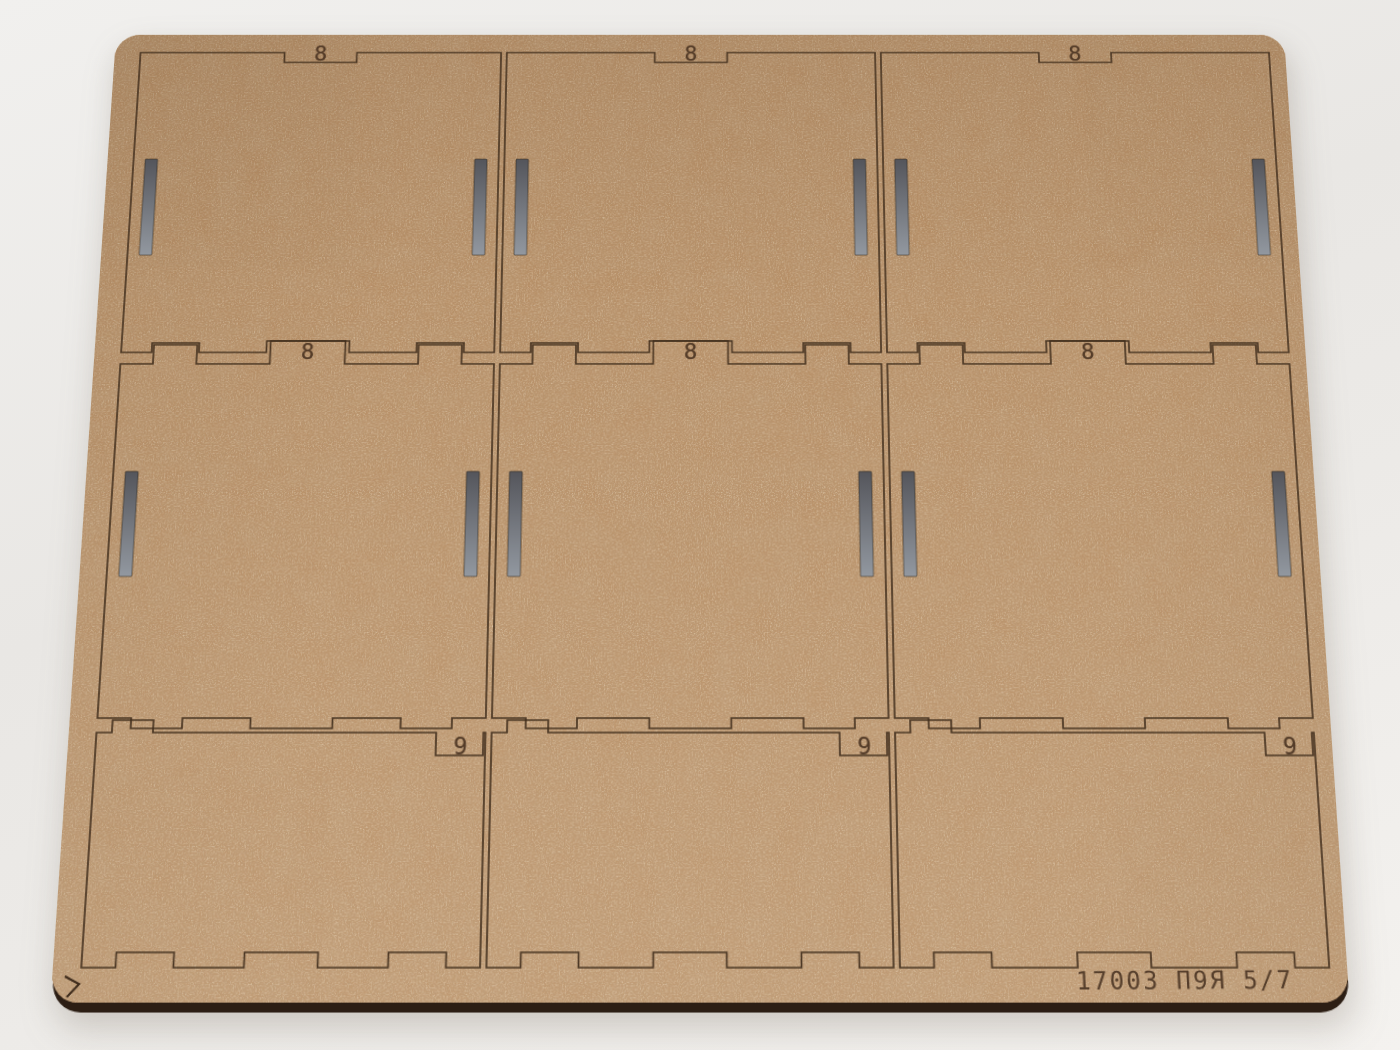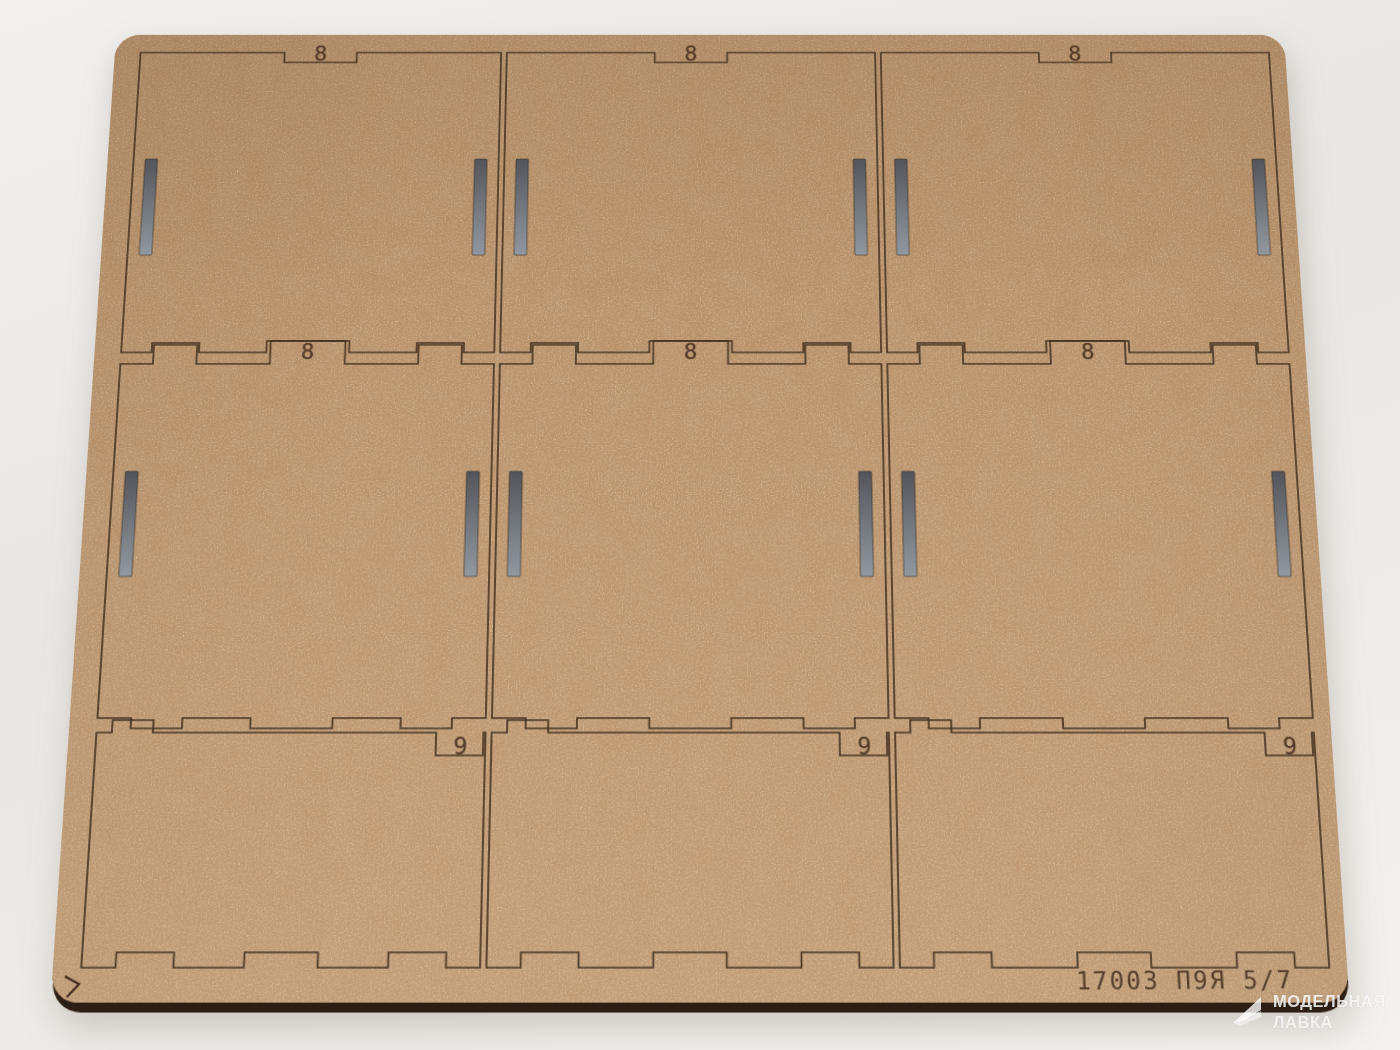--- a/index.html
+++ b/index.html
@@ -104,24 +104,14 @@
           <div class="panel-label" style="left: 1009px; top: 344px;">8</div>
           <div class="panel-label" style="left: 382px; top: 740px;">9</div>
           <div class="panel-label" style="left: 775px; top: 740px;">9</div>
           <div class="panel-label" style="left: 1189px; top: 740px;">9</div>
         </div>
 
       <div class="footer-engraving">17003 П9Я 5/7</div>
     </div>
   </div>
 
-  <div class="watermark">
-    <svg width="36" height="44" viewBox="0 0 36 44" aria-hidden="true">
-      <path d="M3 33 L31 7 L31 20 L14 30 Z" fill="rgba(255,255,255,0.78)"></path>
-      <path d="M3 33 L31 21 L31 27 L10 36 Z" fill="rgba(255,255,255,0.5)"></path>
-    </svg>
-    <div class="wm-text">
-      <div>МОДЕЛЬНАЯ</div>
-      <div>ЛАВКА</div>
-    </div>
-  </div>
 
 </div>
 
 </body></html>

